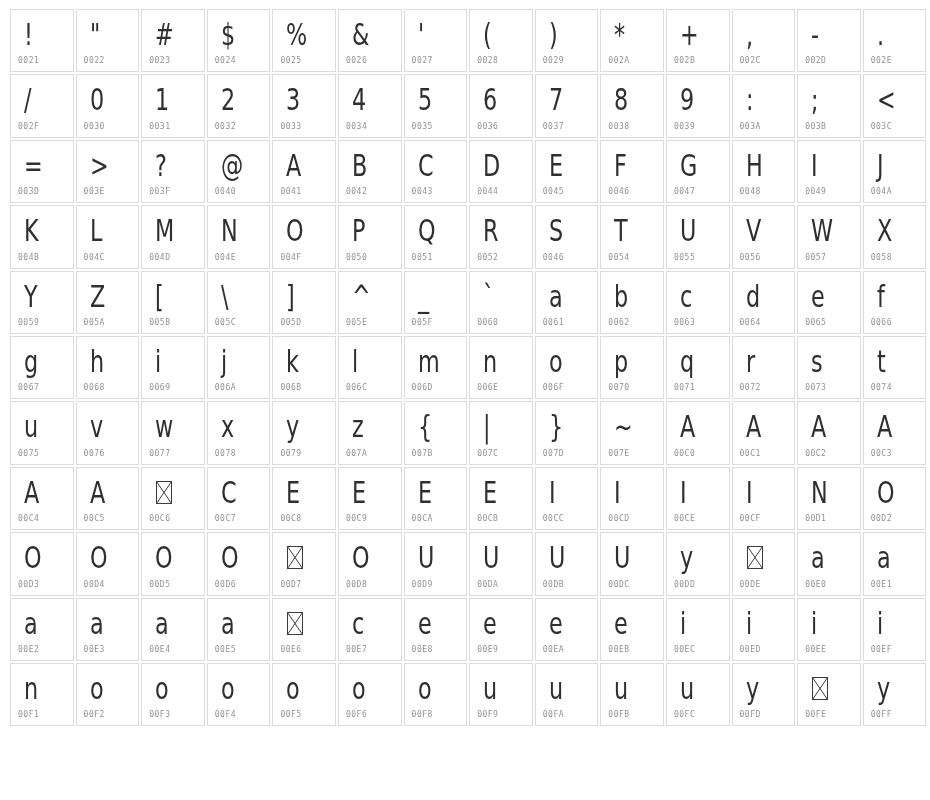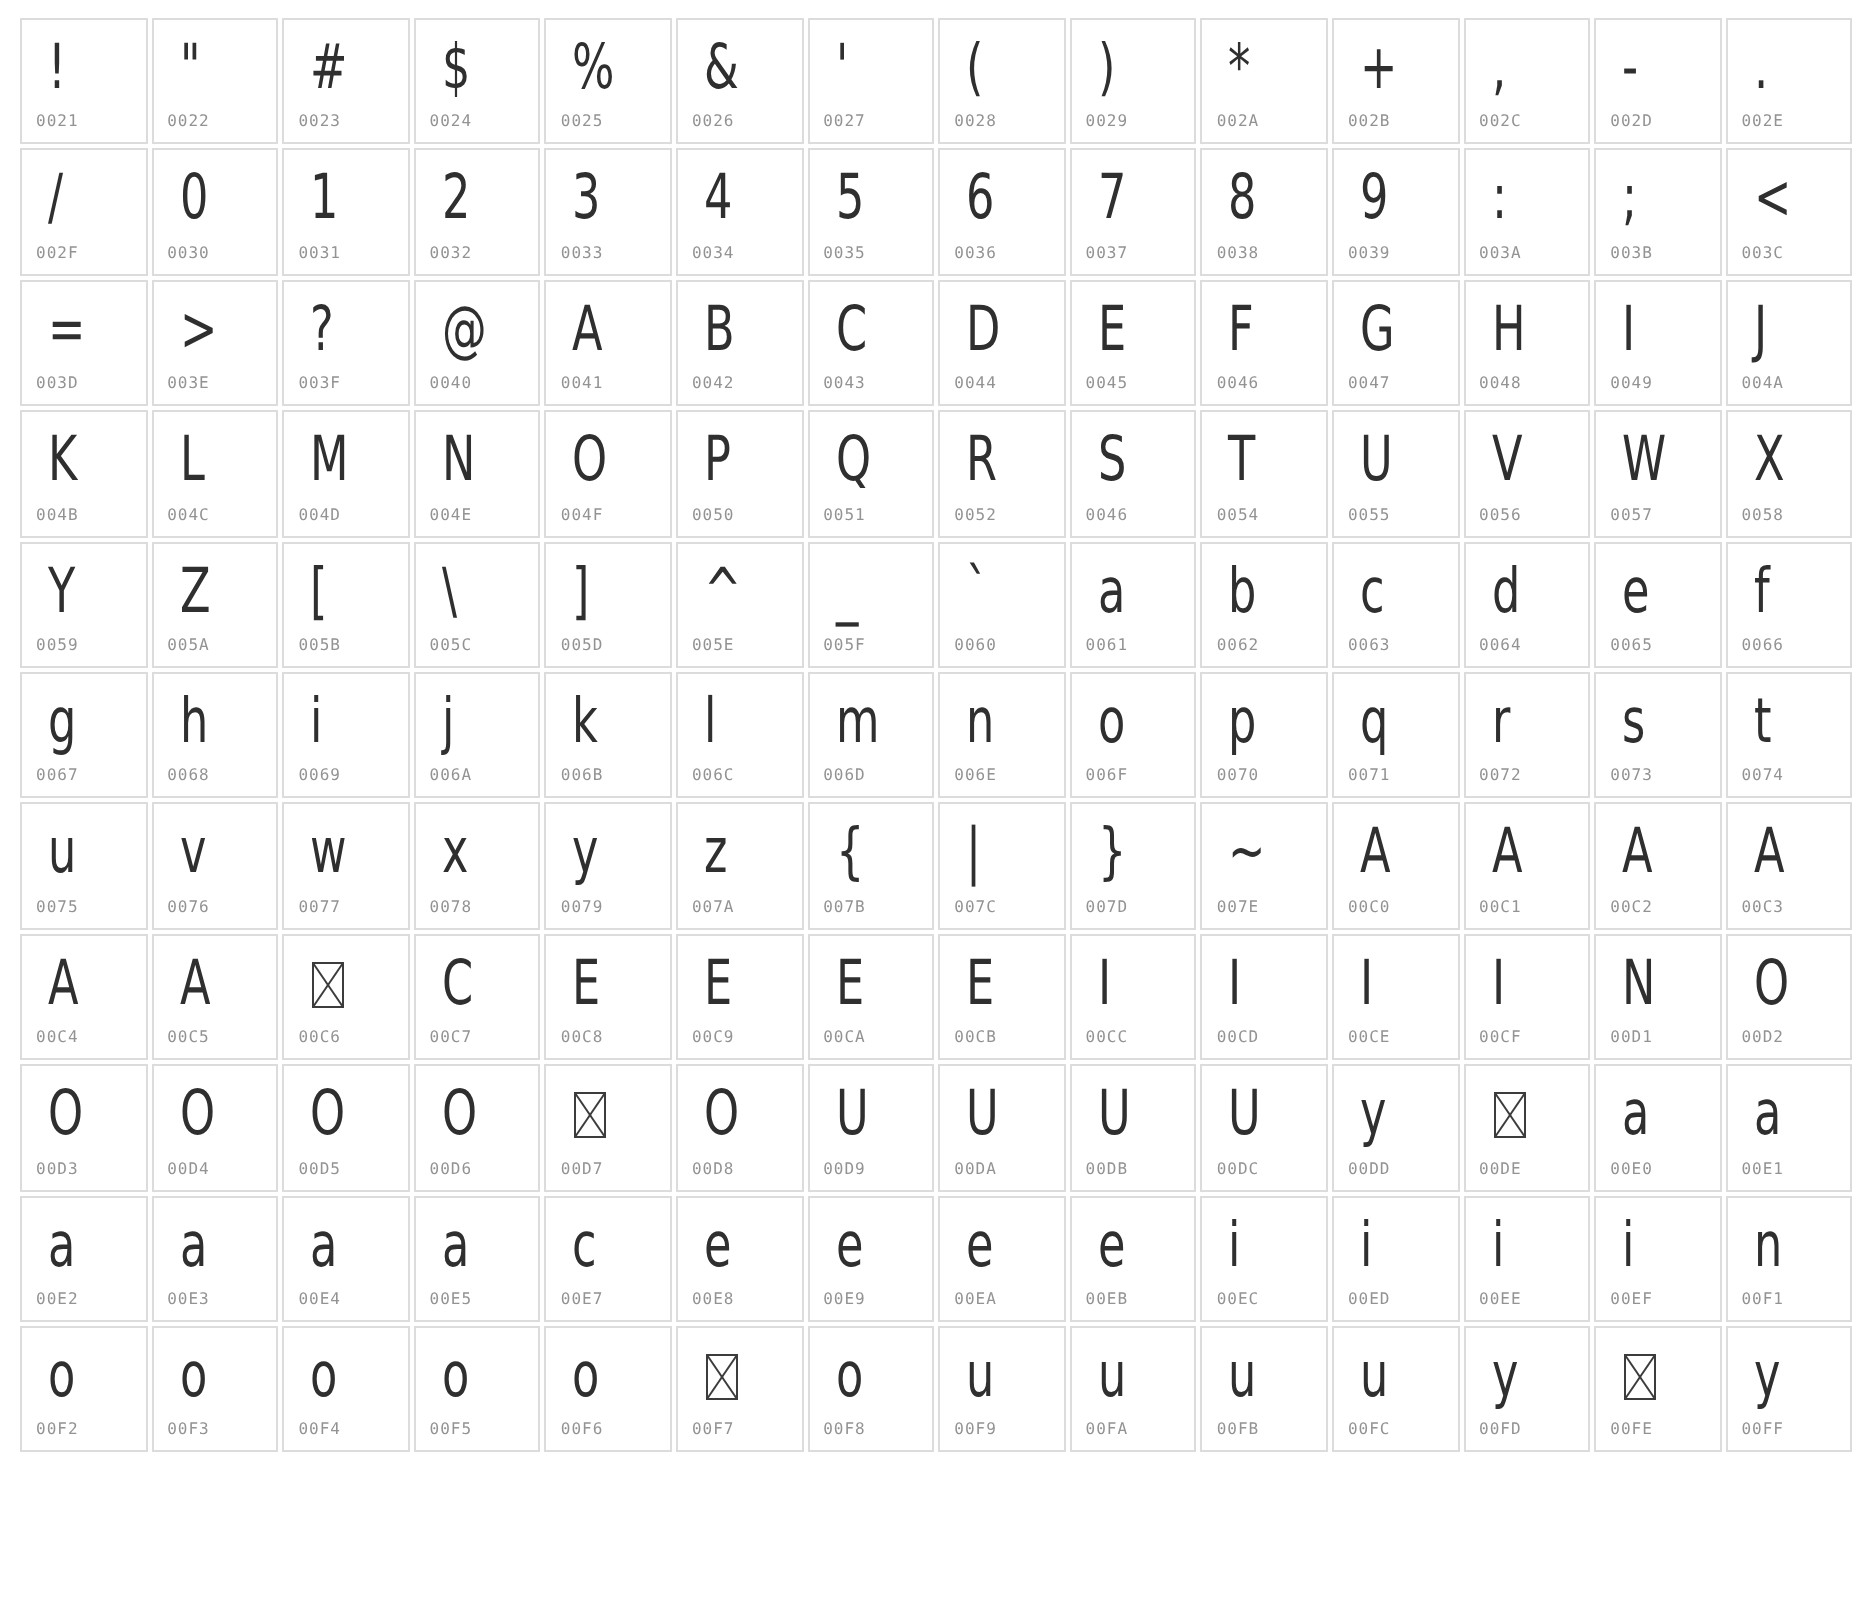--- a/index.html
+++ b/index.html
@@ -577,86 +577,86 @@
       </div>
       <div class="cell">
         <span class="glyph">a</span>
         <span class="code">00E4</span>
       </div>
       <div class="cell">
         <span class="glyph">a</span>
         <span class="code">00E5</span>
       </div>
       <div class="cell">
-        <span class="glyph">c</span>
-        <span class="code">00E7</span>
-      </div>
-      <div class="cell">
-        <span class="glyph">e</span>
-        <span class="code">00E8</span>
-      </div>
-      <div class="cell">
-        <span class="glyph">e</span>
-        <span class="code">00E9</span>
-      </div>
-      <div class="cell">
-        <span class="glyph">e</span>
-        <span class="code">00EA</span>
-      </div>
-      <div class="cell">
-        <span class="glyph">e</span>
-        <span class="code">00EB</span>
-      </div>
-      <div class="cell">
-        <span class="glyph">i</span>
-        <span class="code">00EC</span>
-      </div>
-      <div class="cell">
-        <span class="glyph">i</span>
-        <span class="code">00ED</span>
-      </div>
-      <div class="cell">
-        <span class="glyph">i</span>
-        <span class="code">00EE</span>
-      </div>
-      <div class="cell">
-        <span class="glyph">i</span>
-        <span class="code">00EF</span>
-      </div>
-      <div class="cell">
-        <span class="glyph">n</span>
-        <span class="code">00F1</span>
-      </div>
-      <div class="cell">
-        <span class="glyph">o</span>
-        <span class="code">00F2</span>
-      </div>
-      <div class="cell">
-        <span class="glyph">o</span>
-        <span class="code">00F3</span>
-      </div>
-      <div class="cell">
-        <span class="glyph">o</span>
-        <span class="code">00F4</span>
-      </div>
-      <div class="cell">
-        <span class="glyph">o</span>
-        <span class="code">00F5</span>
-      </div>
-      <div class="cell">
-        <span class="glyph">o</span>
-        <span class="code">00F6</span>
-      </div>
-      <div class="cell">
         <svg class="notdef" width="16" height="23" viewBox="0 0 16 23">
           <rect x="0.5" y="0.5" width="15" height="22" fill="none" stroke="#3c3c3c"></rect>
           <line x1="0.5" y1="0.5" x2="15.5" y2="22.5" stroke="#3c3c3c"></line>
           <line x1="15.5" y1="0.5" x2="0.5" y2="22.5" stroke="#3c3c3c"></line>
         </svg>
-        <span class="code">00F7</span>
+        <span class="code">00E6</span>
+      </div>
+      <div class="cell">
+        <span class="glyph">c</span>
+        <span class="code">00E7</span>
+      </div>
+      <div class="cell">
+        <span class="glyph">e</span>
+        <span class="code">00E8</span>
+      </div>
+      <div class="cell">
+        <span class="glyph">e</span>
+        <span class="code">00E9</span>
+      </div>
+      <div class="cell">
+        <span class="glyph">e</span>
+        <span class="code">00EA</span>
+      </div>
+      <div class="cell">
+        <span class="glyph">e</span>
+        <span class="code">00EB</span>
+      </div>
+      <div class="cell">
+        <span class="glyph">i</span>
+        <span class="code">00EC</span>
+      </div>
+      <div class="cell">
+        <span class="glyph">i</span>
+        <span class="code">00ED</span>
+      </div>
+      <div class="cell">
+        <span class="glyph">i</span>
+        <span class="code">00EE</span>
+      </div>
+      <div class="cell">
+        <span class="glyph">i</span>
+        <span class="code">00EF</span>
+      </div>
+      <div class="cell">
+        <span class="glyph">n</span>
+        <span class="code">00F1</span>
+      </div>
+      <div class="cell">
+        <span class="glyph">o</span>
+        <span class="code">00F2</span>
+      </div>
+      <div class="cell">
+        <span class="glyph">o</span>
+        <span class="code">00F3</span>
+      </div>
+      <div class="cell">
+        <span class="glyph">o</span>
+        <span class="code">00F4</span>
+      </div>
+      <div class="cell">
+        <span class="glyph">o</span>
+        <span class="code">00F5</span>
+      </div>
+      <div class="cell">
+        <span class="glyph">o</span>
+        <span class="code">00F6</span>
       </div>
       <div class="cell">
         <span class="glyph">o</span>
         <span class="code">00F8</span>
       </div>
       <div class="cell">
         <span class="glyph">u</span>
         <span class="code">00F9</span>
       </div>
       <div class="cell">

